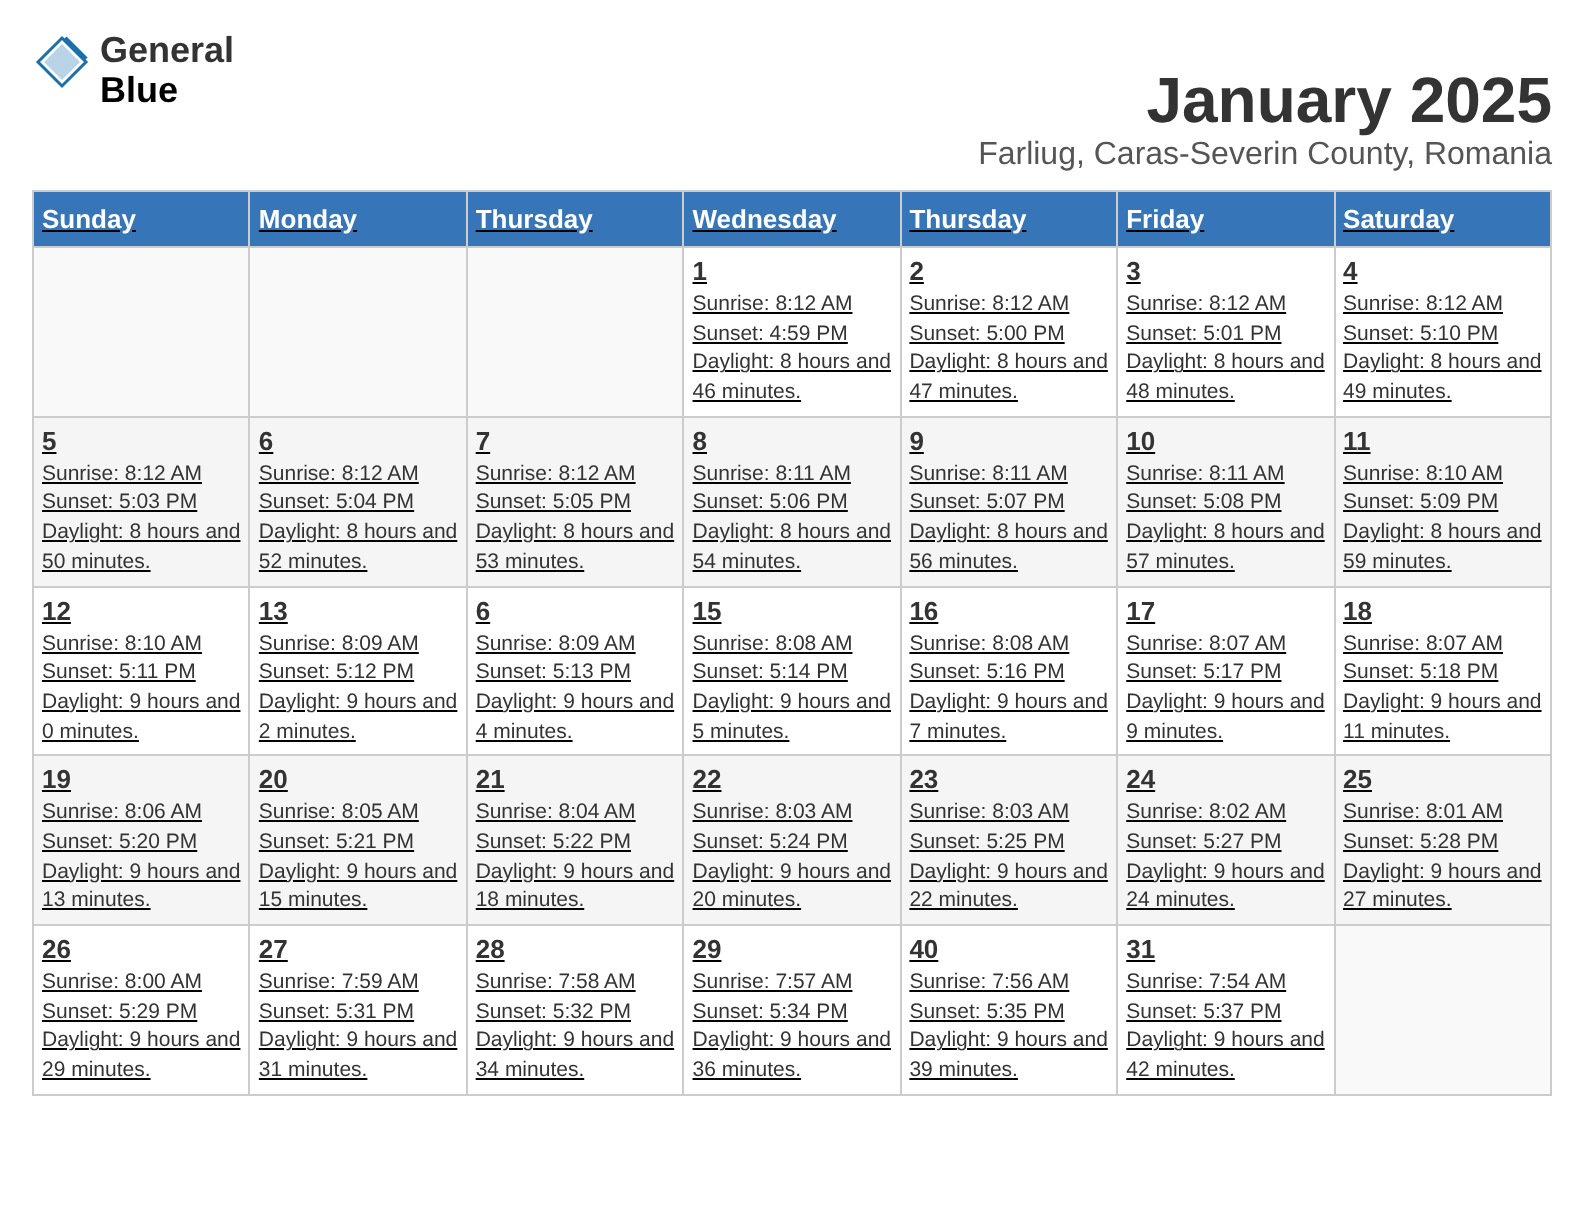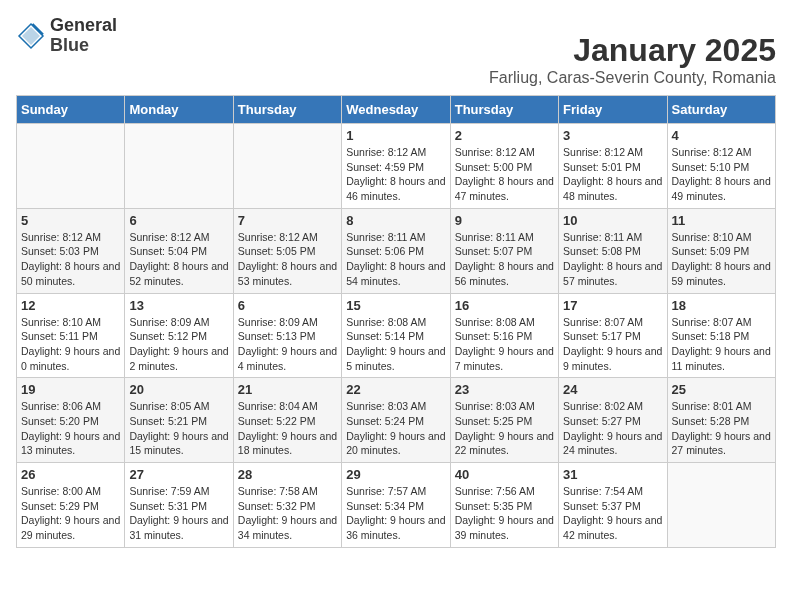--- a/index.html
+++ b/index.html
@@ -11,36 +11,35 @@
       padding: 16px;
     }
     .header {
       display: flex;
       align-items: flex-start;
       justify-content: space-between;
       margin-bottom: 8px;
     }
     .logo {
       display: flex;
-      align-items: center;
     }
     .logo-text {
       display: flex;
       flex-direction: column;
       line-height: 1.1;
     }
     .logo-general {
       font-size: 18px;
       font-weight: bold;
       color: #333;
     }
     .logo-blue {
       font-size: 18px;
       font-weight: bold;
-      color: #404040;
+      color: #000000;
     }
     .logo-icon {
       width: 30px;
       height: 30px;
       margin-right: 4px;
     }
     .title-section {
       text-align: right;
     }
     .month-title {
@@ -50,20 +49,21 @@
       margin-top: 16px;
     }
     .subtitle {
       font-size: 16px;
       color: #555;
     }
     table {
       width: 100%;
       border-collapse: collapse;
       font-size: 11px;
+      text-decoration: underline;
     }
     thead th {
       background-color: #3676b8;
       color: #fff;
       padding: 6px 4px;
       text-align: left;
       font-size: 13px;
       font-weight: bold;
       border: 1px solid #ccc;
     }

